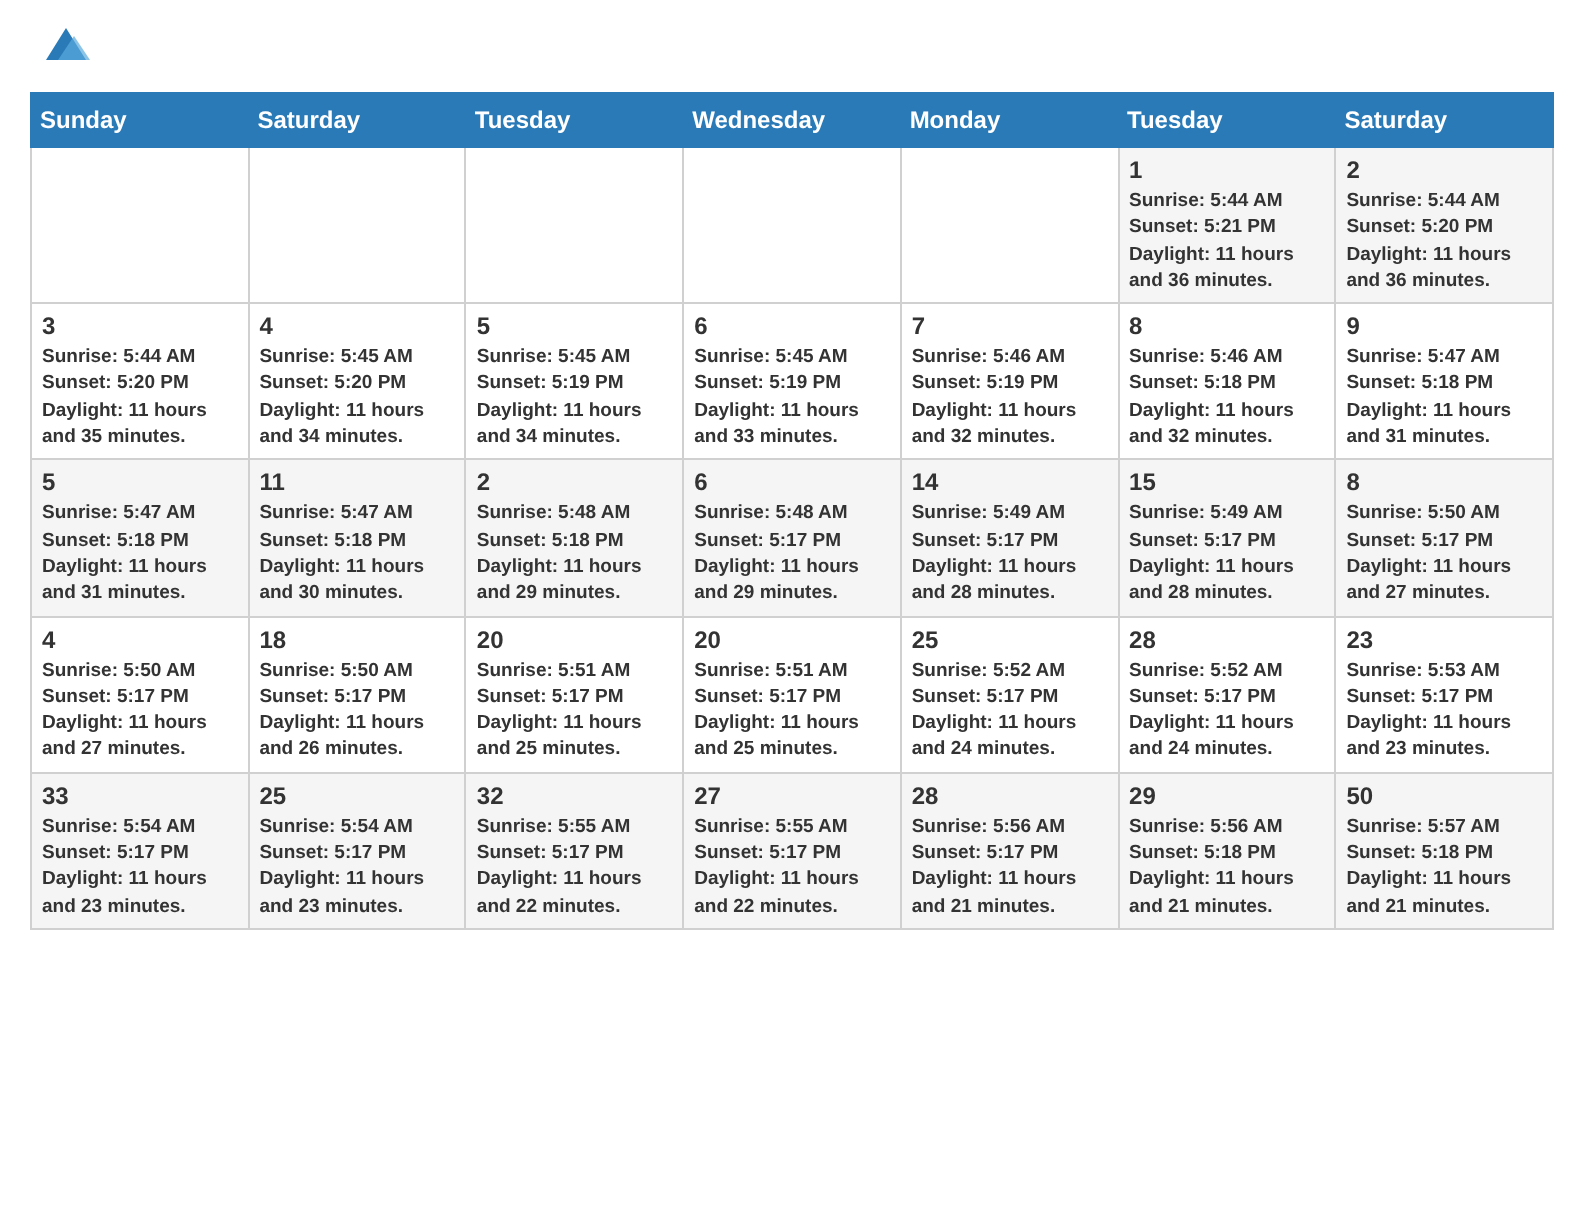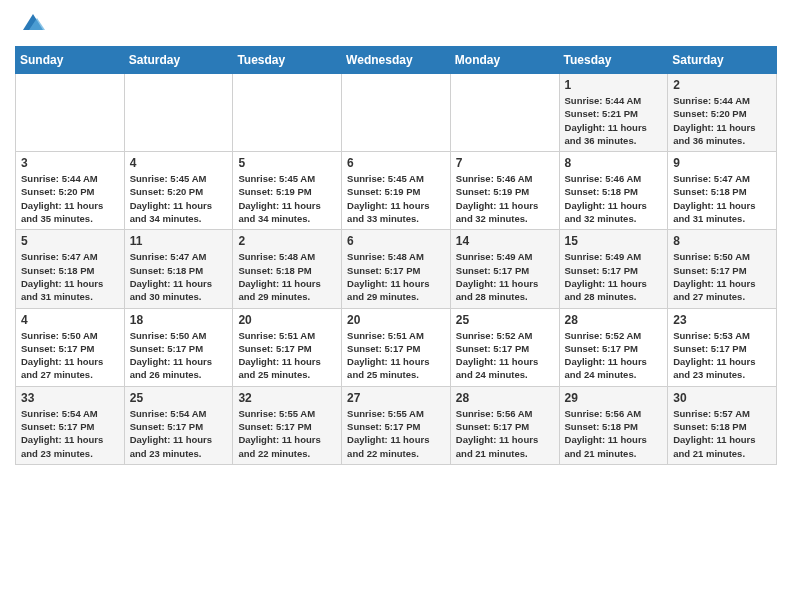--- a/index.html
+++ b/index.html
@@ -263,19 +263,19 @@
           </td>
           <td>
             <span class="day-number">28</span>
             <div class="day-info">Sunrise: 5:56 AM<br>Sunset: 5:17 PM<br>Daylight: 11 hours and 21 minutes.</div>
           </td>
           <td>
             <span class="day-number">29</span>
             <div class="day-info">Sunrise: 5:56 AM<br>Sunset: 5:18 PM<br>Daylight: 11 hours and 21 minutes.</div>
           </td>
           <td>
-            <span class="day-number">30</span>
+            <span class="day-number">50</span>
             <div class="day-info">Sunrise: 5:57 AM<br>Sunset: 5:18 PM<br>Daylight: 11 hours and 21 minutes.</div>
           </td>
         </tr>
       </tbody>
   </table>
 </div>
 
 </body></html>

